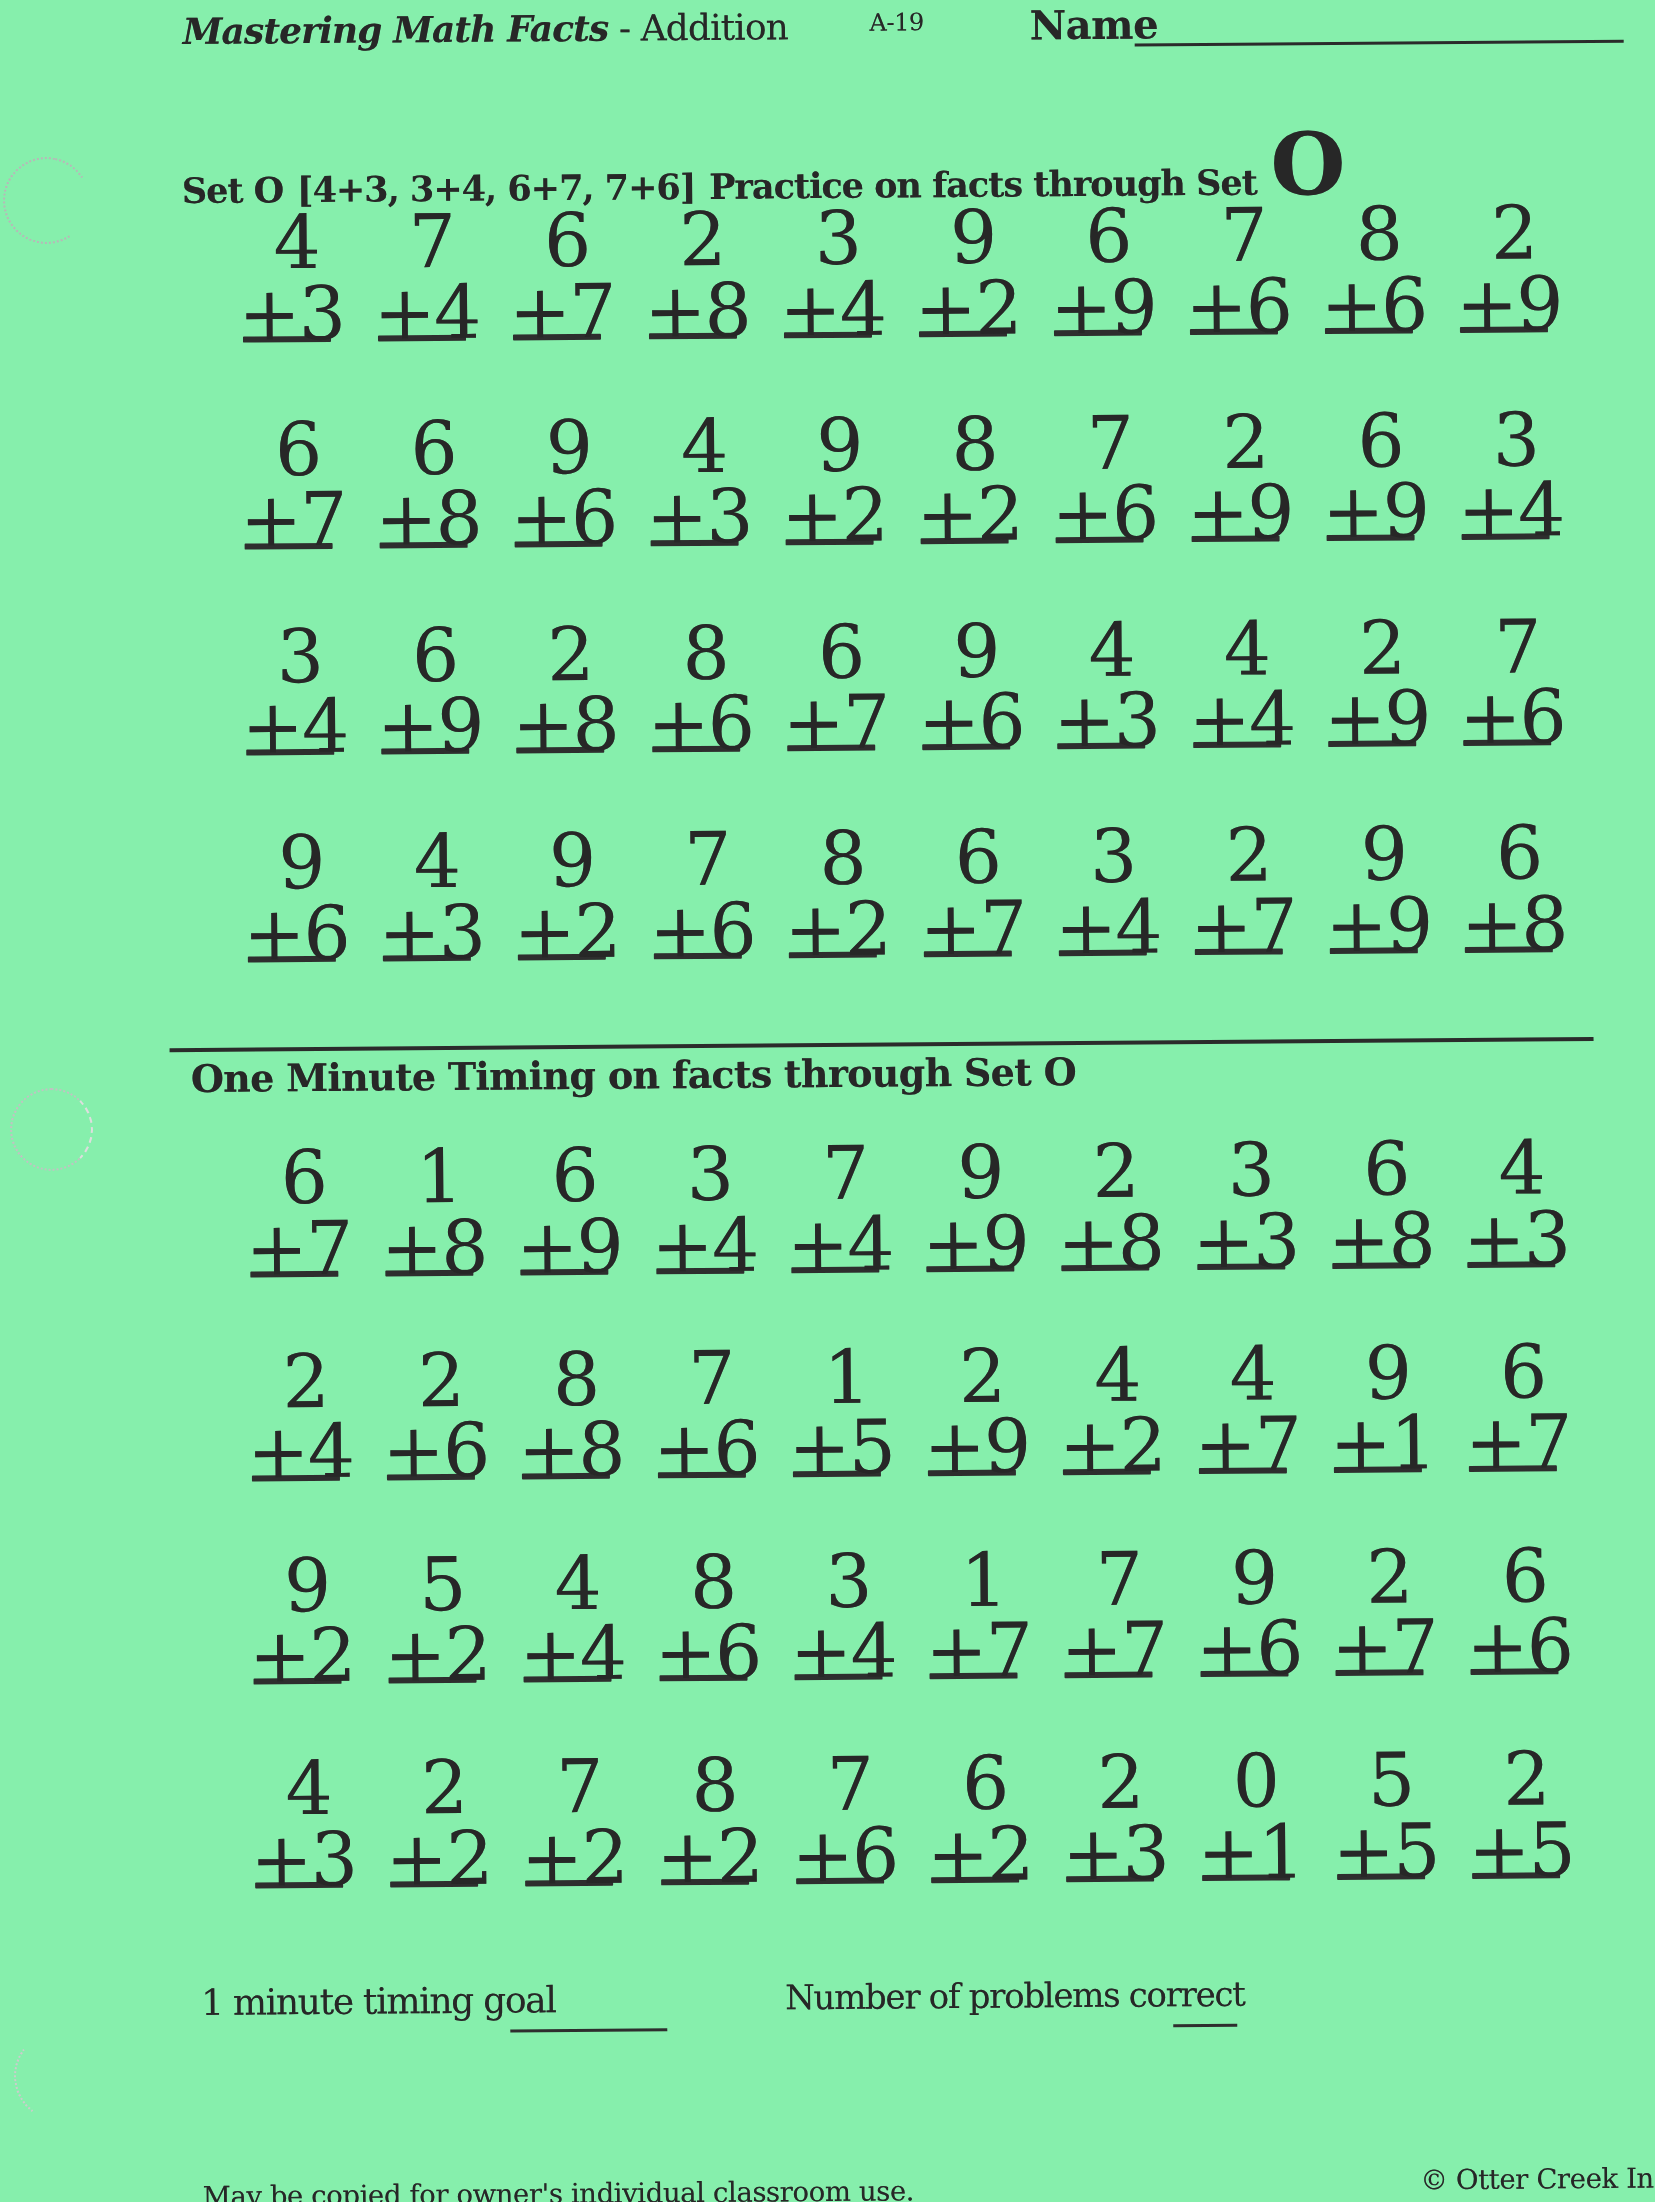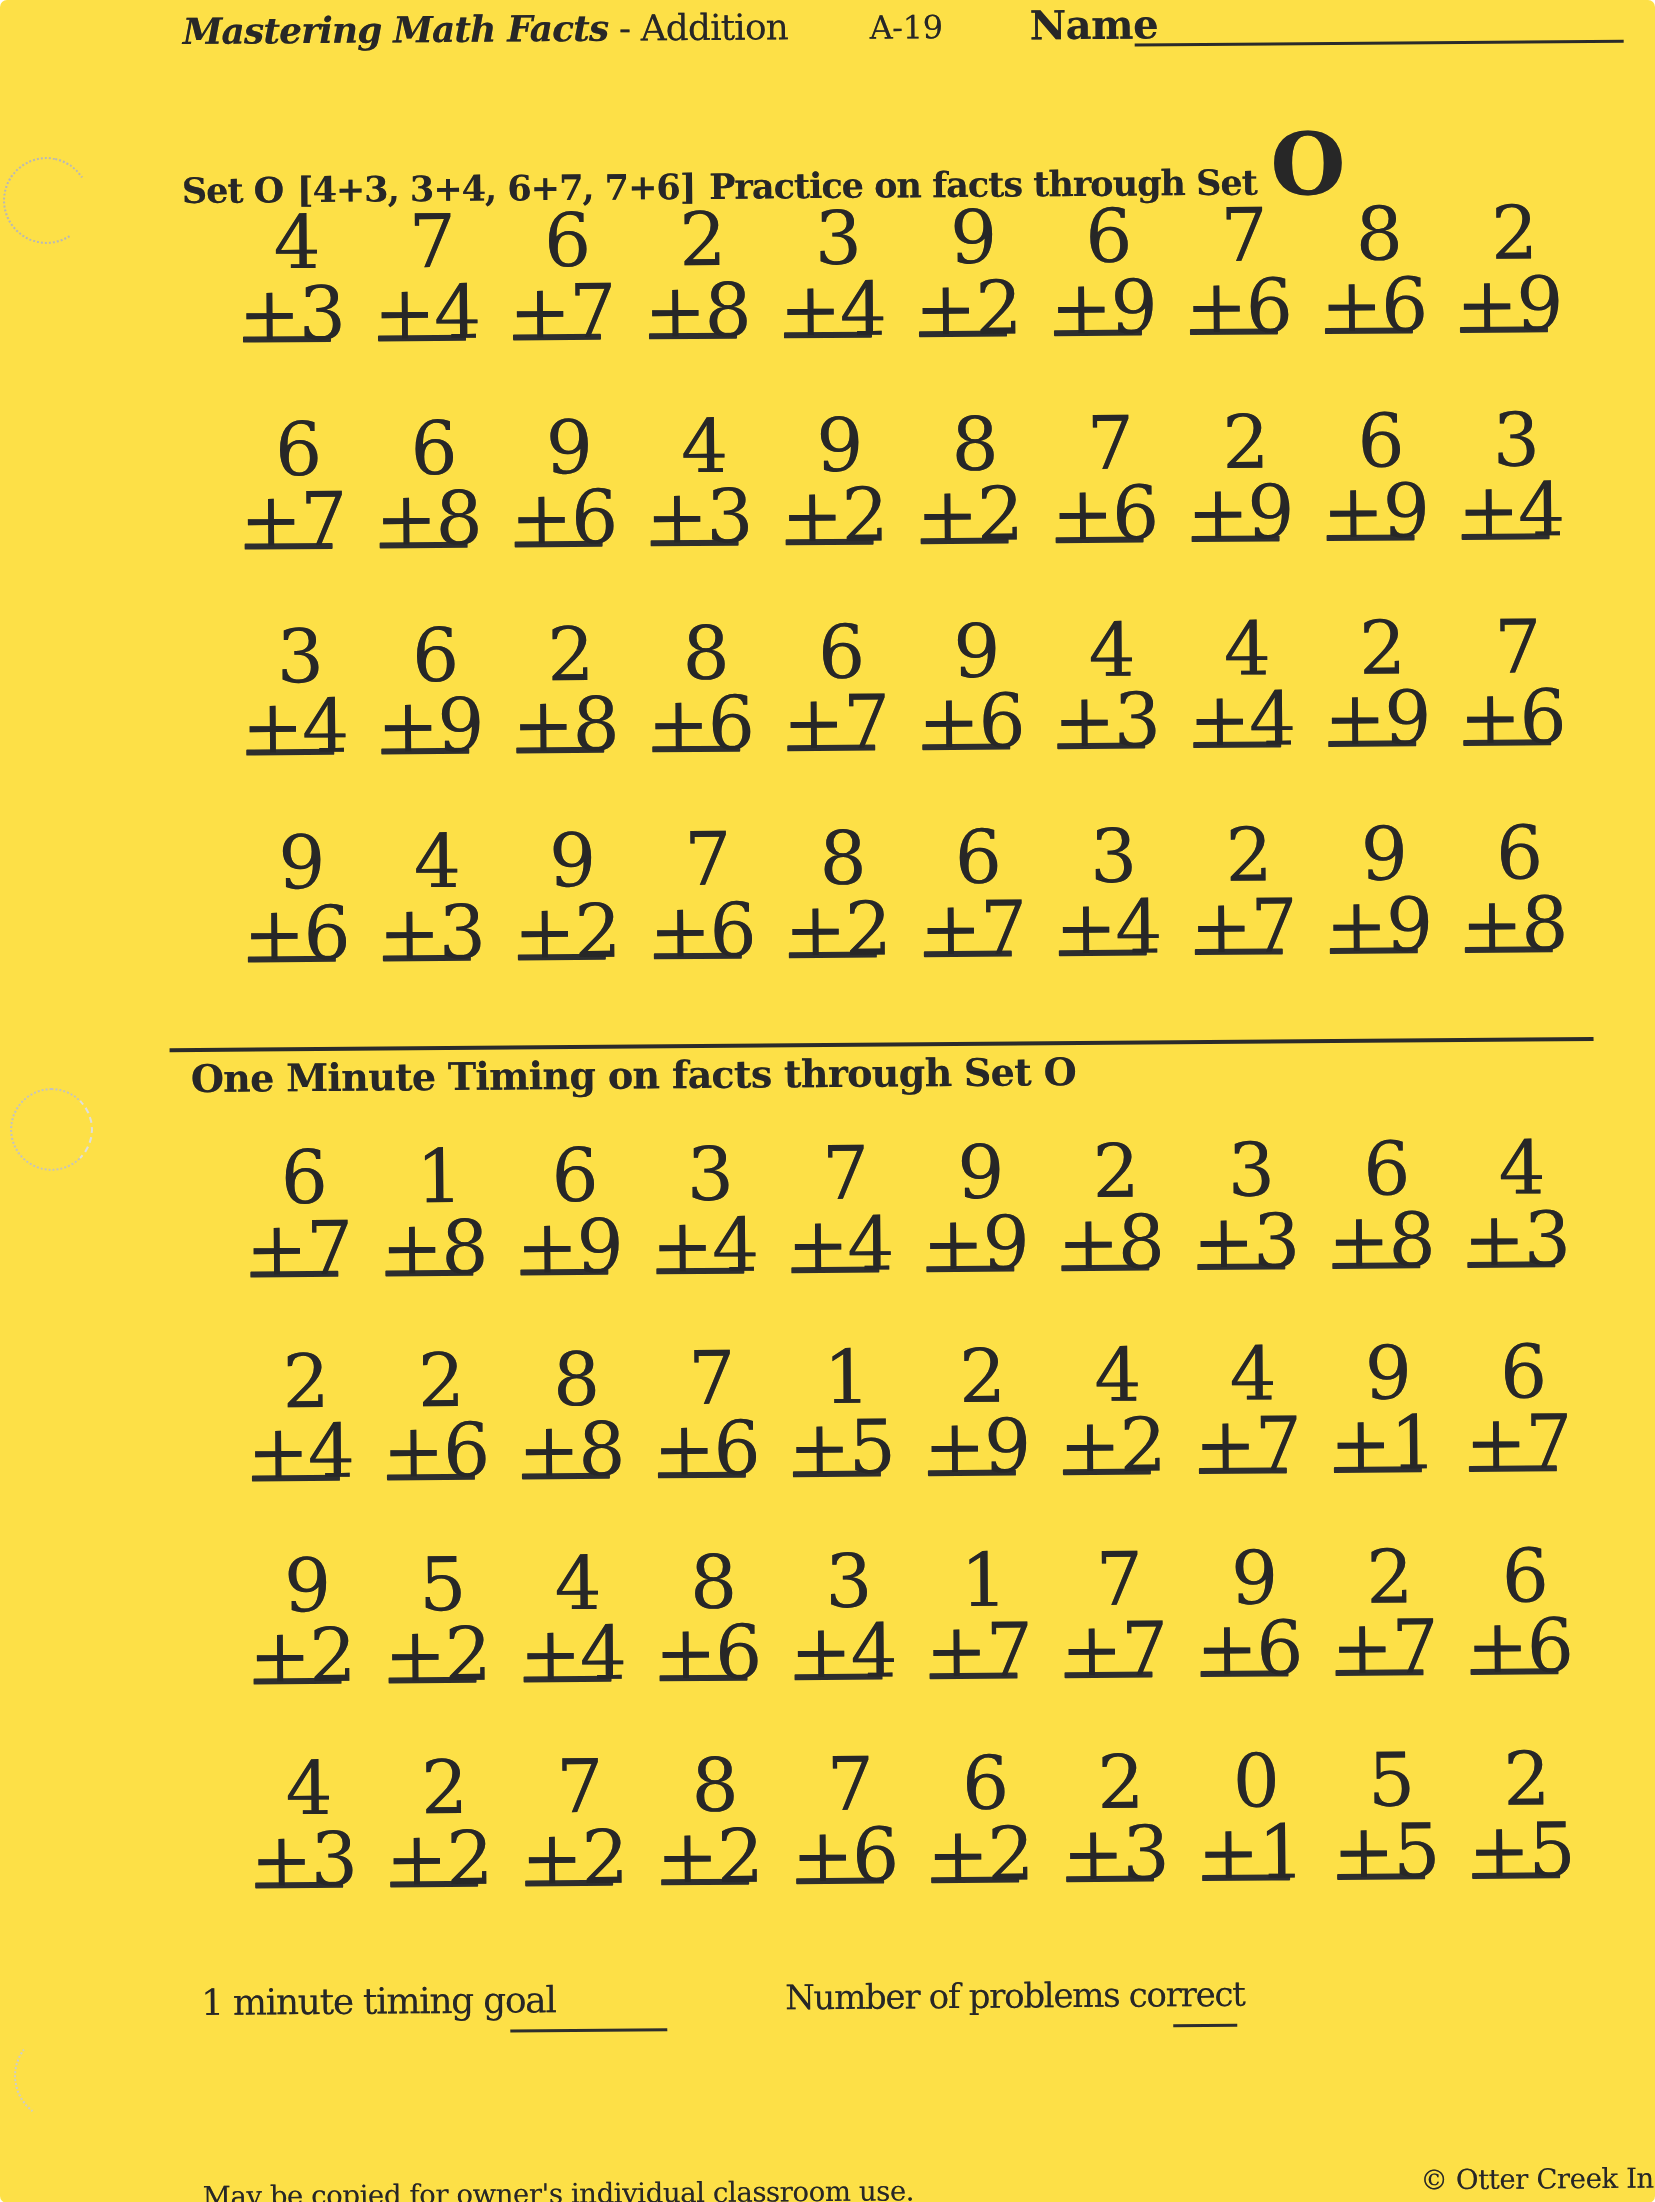--- a/index.html
+++ b/index.html
@@ -1,30 +1,30 @@
 <!DOCTYPE html>
 <html style="font-size:13.8px"><head>
 <meta charset="utf-8">
 <style>
   html,body{margin:0;padding:0;}
   body{
     width:1655px;height:2203px;position:relative;background:#ffffff;
     font-family:"DejaVu Serif","Liberation Serif",serif;color:#272727;
     overflow:hidden;
   }
-  .page{position:absolute;inset:0;background:#fde047;overflow:hidden;border-radius:7px;}
+  .page{position:absolute;inset:0;background:#86efac;overflow:hidden;}
   .tilt{position:absolute;inset:0;transform:rotate(-0.45deg);transform-origin:50% 50%;}
   .abs{position:absolute;}
   .ink{color:#272727;text-shadow:0 0 0.4px rgba(45,45,45,0.55);}
 
   
   .title-row{top:5.2px;left:191px;font-size:36px;letter-spacing:-0.9px;white-space:nowrap;}
   .title-main{font-weight:bold;font-style:italic;}
   .title-sub{font-style:normal;}
-  .page-code{top:8.6px;left:878px;font-size:32px;letter-spacing:-0.4px;}
+  .page-code{top:8.6px;left:878px;font-size:24px;letter-spacing:-0.4px;}
   .name-label{top:3.4px;left:1038px;font-size:40px;letter-spacing:-0.4px;font-weight:bold;}
   .name-line{top:46px;left:1143px;width:489px;height:3.4px;background:#2b2b2b;}
 
   
   .set-heading{top:129px;left:189px;display:flex;align-items:baseline;gap:13.8px;white-space:nowrap;}
   .set-heading .hd{font-size:35px;font-weight:bold;letter-spacing:-1px;}
   .set-heading .big{font-size:86px;font-weight:bold;line-height:0.9;letter-spacing:0;}
 
   
   .grid{left:225px;width:1353px;}

